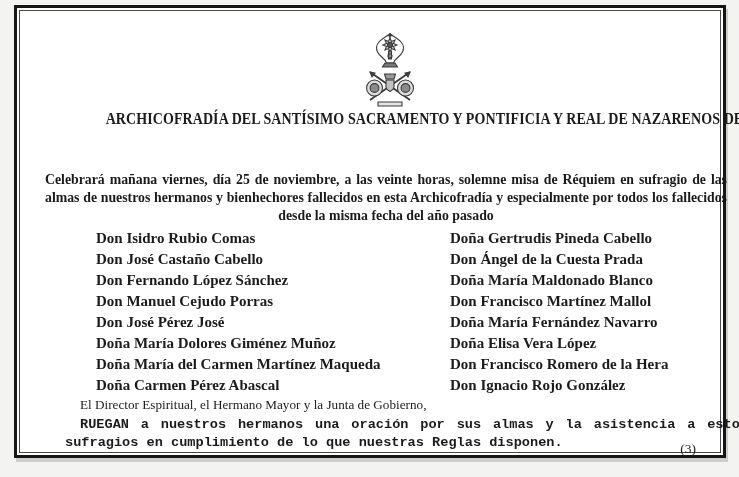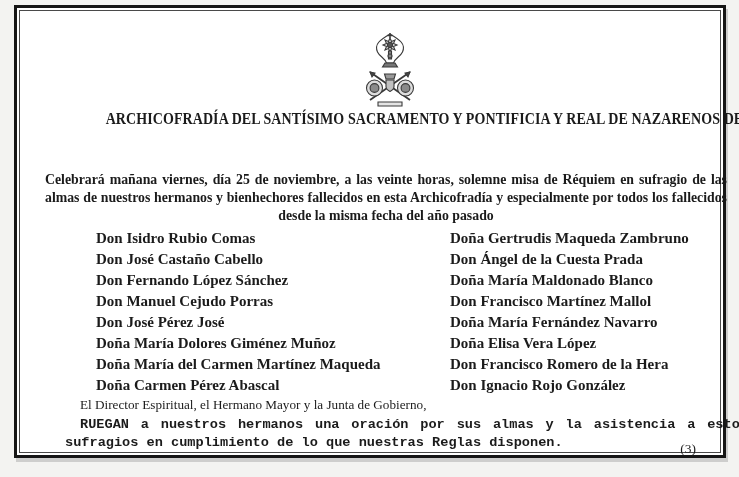--- a/index.html
+++ b/index.html
@@ -100,21 +100,21 @@
     <div>Don José Castaño Cabello</div>
     <div>Don Fernando López Sánchez</div>
     <div>Don Manuel Cejudo Porras</div>
     <div>Don José Pérez José</div>
     <div>Doña María Dolores Giménez Muñoz</div>
     <div>Doña María del Carmen Martínez Maqueda</div>
     <div>Doña Carmen Pérez Abascal</div>
   </div>
 
   <div class="names-col right">
-    <div>Doña Gertrudis Maqueda Zambruno</div>
+    <div>Doña Gertrudis Pineda Cabello</div>
     <div>Don Ángel de la Cuesta Prada</div>
     <div>Doña María Maldonado Blanco</div>
     <div>Don Francisco Martínez Mallol</div>
     <div>Doña María Fernández Navarro</div>
     <div>Doña Elisa Vera López</div>
     <div>Don Francisco Romero de la Hera</div>
     <div>Don Ignacio Rojo González</div>
   </div>
 
   <div class="closing">

